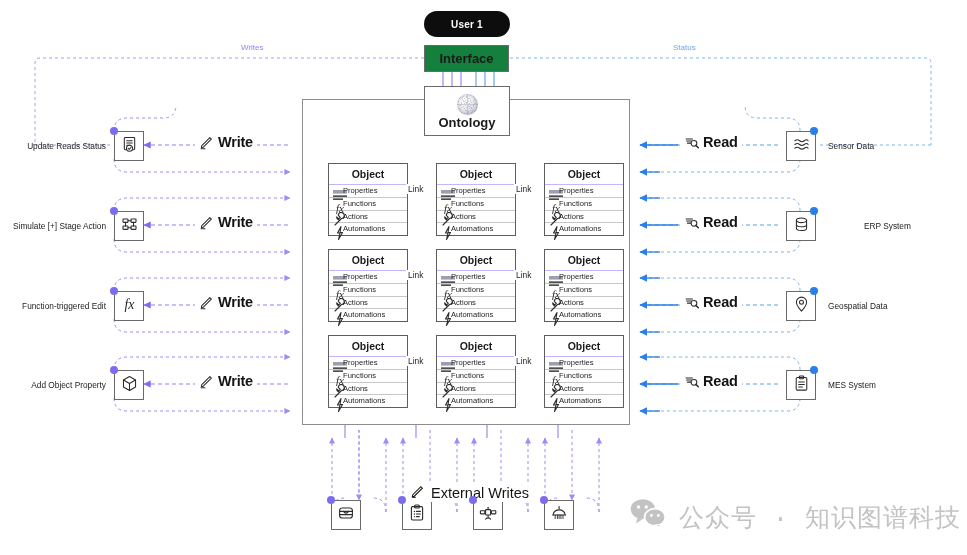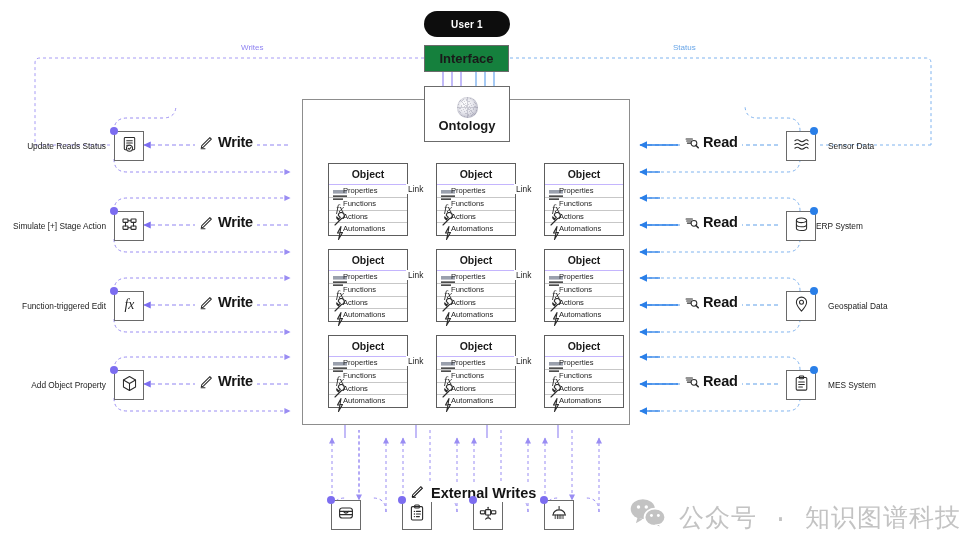--- a/index.html
+++ b/index.html
@@ -26,21 +26,21 @@
   
   .iface-box{
     left:424px;top:45px;width:85px;height:27px;
     background:#15803d;border:1px solid #6b6b6b;
     display:flex;align-items:center;justify-content:center;
     font-size:13px;font-weight:600;z-index:8;
   }
 
   
   .onto-box{
-    left:424px;top:86px;width:86px;height:56px;
+    left:424px;top:86px;width:86px;height:50px;
     background:#fff;border:1px solid #6b6b6b;
     display:flex;flex-direction:column;align-items:center;justify-content:center;
     z-index:9;
   }
   .onto-ball{
     width:21px;height:21px;border-radius:50%;margin-top:1px;
     background:
       radial-gradient(circle at 35% 32%, #ffffff 0%, #e9e9ef 42%, #cfcfda 70%, #b9b9c8 100%);
     box-shadow:inset 0 0 3px rgba(120,120,140,.55);
     position:relative;overflow:hidden;
@@ -112,21 +112,21 @@
   
   .flow-cap{
     position:absolute;font-size:8px;z-index:7;background:#fff;padding:0 3px;
   }
   .cap-writes{color:#8f83f2;}
   .cap-reads{color:#69a6e8;}
 
   
   .ext-cap{
     position:absolute;left:405px;top:484px;display:flex;align-items:center;gap:6px;
-    font-size:14.5px;font-weight:700;color:#141414;background:#fff;padding:0 5px;z-index:7;
+    font-size:14.5px;font-weight:400;color:#141414;background:#fff;padding:0 5px;z-index:7;
   }
 
   
   .watermark{
     position:absolute;left:629px;top:498px;display:flex;align-items:center;gap:12px;
     z-index:10;color:#c3c3c3;font-size:25px;font-weight:400;
     font-family:Liberation Mono, monospace;letter-spacing:1px;white-space:nowrap;
   }
 </style>
 </head>
@@ -653,21 +653,21 @@
         <span>Read</span>
       </div>
       <div class="io-box" style="left: 786px; top: 211px;">
         <span><svg width="17" height="17" viewBox="0 0 18 18">
             <ellipse cx="9" cy="4.6" rx="5.4" ry="2.4" fill="none" stroke="#2b2b2b" stroke-width="1.1" stroke-linecap="round" stroke-linejoin="round"></ellipse>
             <path d="M3.6 4.6 V13 q0 2.4 5.4 2.4 t5.4 -2.4 V4.6" fill="none" stroke="#2b2b2b" stroke-width="1.1" stroke-linecap="round" stroke-linejoin="round"></path>
             <path d="M3.6 9 q0 2.4 5.4 2.4 t5.4 -2.4" fill="none" stroke="#2b2b2b" stroke-width="1.1" stroke-linecap="round" stroke-linejoin="round"></path>
           </svg></span>
       </div>
       <div class="io-dot dot-blue" style="left: 810px; top: 207px;"></div>
-      <div class="side-lbl r" style="left: 780px; top: 221px; padding-left: 36px;">ERP System</div>
+      <div class="side-lbl r" style="left: 828px; top: 221px; padding-left: 36px;">ERP System</div>
       <div class="op-lbl" style="left: 680px; top: 214px;">
         <span>
           <svg width="15" height="15" viewBox="0 0 16 16">
             <path d="M2.2 4.2 H9 M2.8 6.4 H8 M3.6 8.6 H7.4" stroke="#2b2b2b" stroke-width="1.2" stroke-linecap="round"></path>
             <circle cx="10.6" cy="8.9" r="3.1" fill="none" stroke="#2b2b2b" stroke-width="1.1" stroke-linecap="round" stroke-linejoin="round"></circle>
             <path d="M12.8 11.1 L15.2 13.6" stroke="#2b2b2b" stroke-width="1.6" stroke-linecap="round"></path>
           </svg>
         </span>
         <span>Read</span>
       </div>

